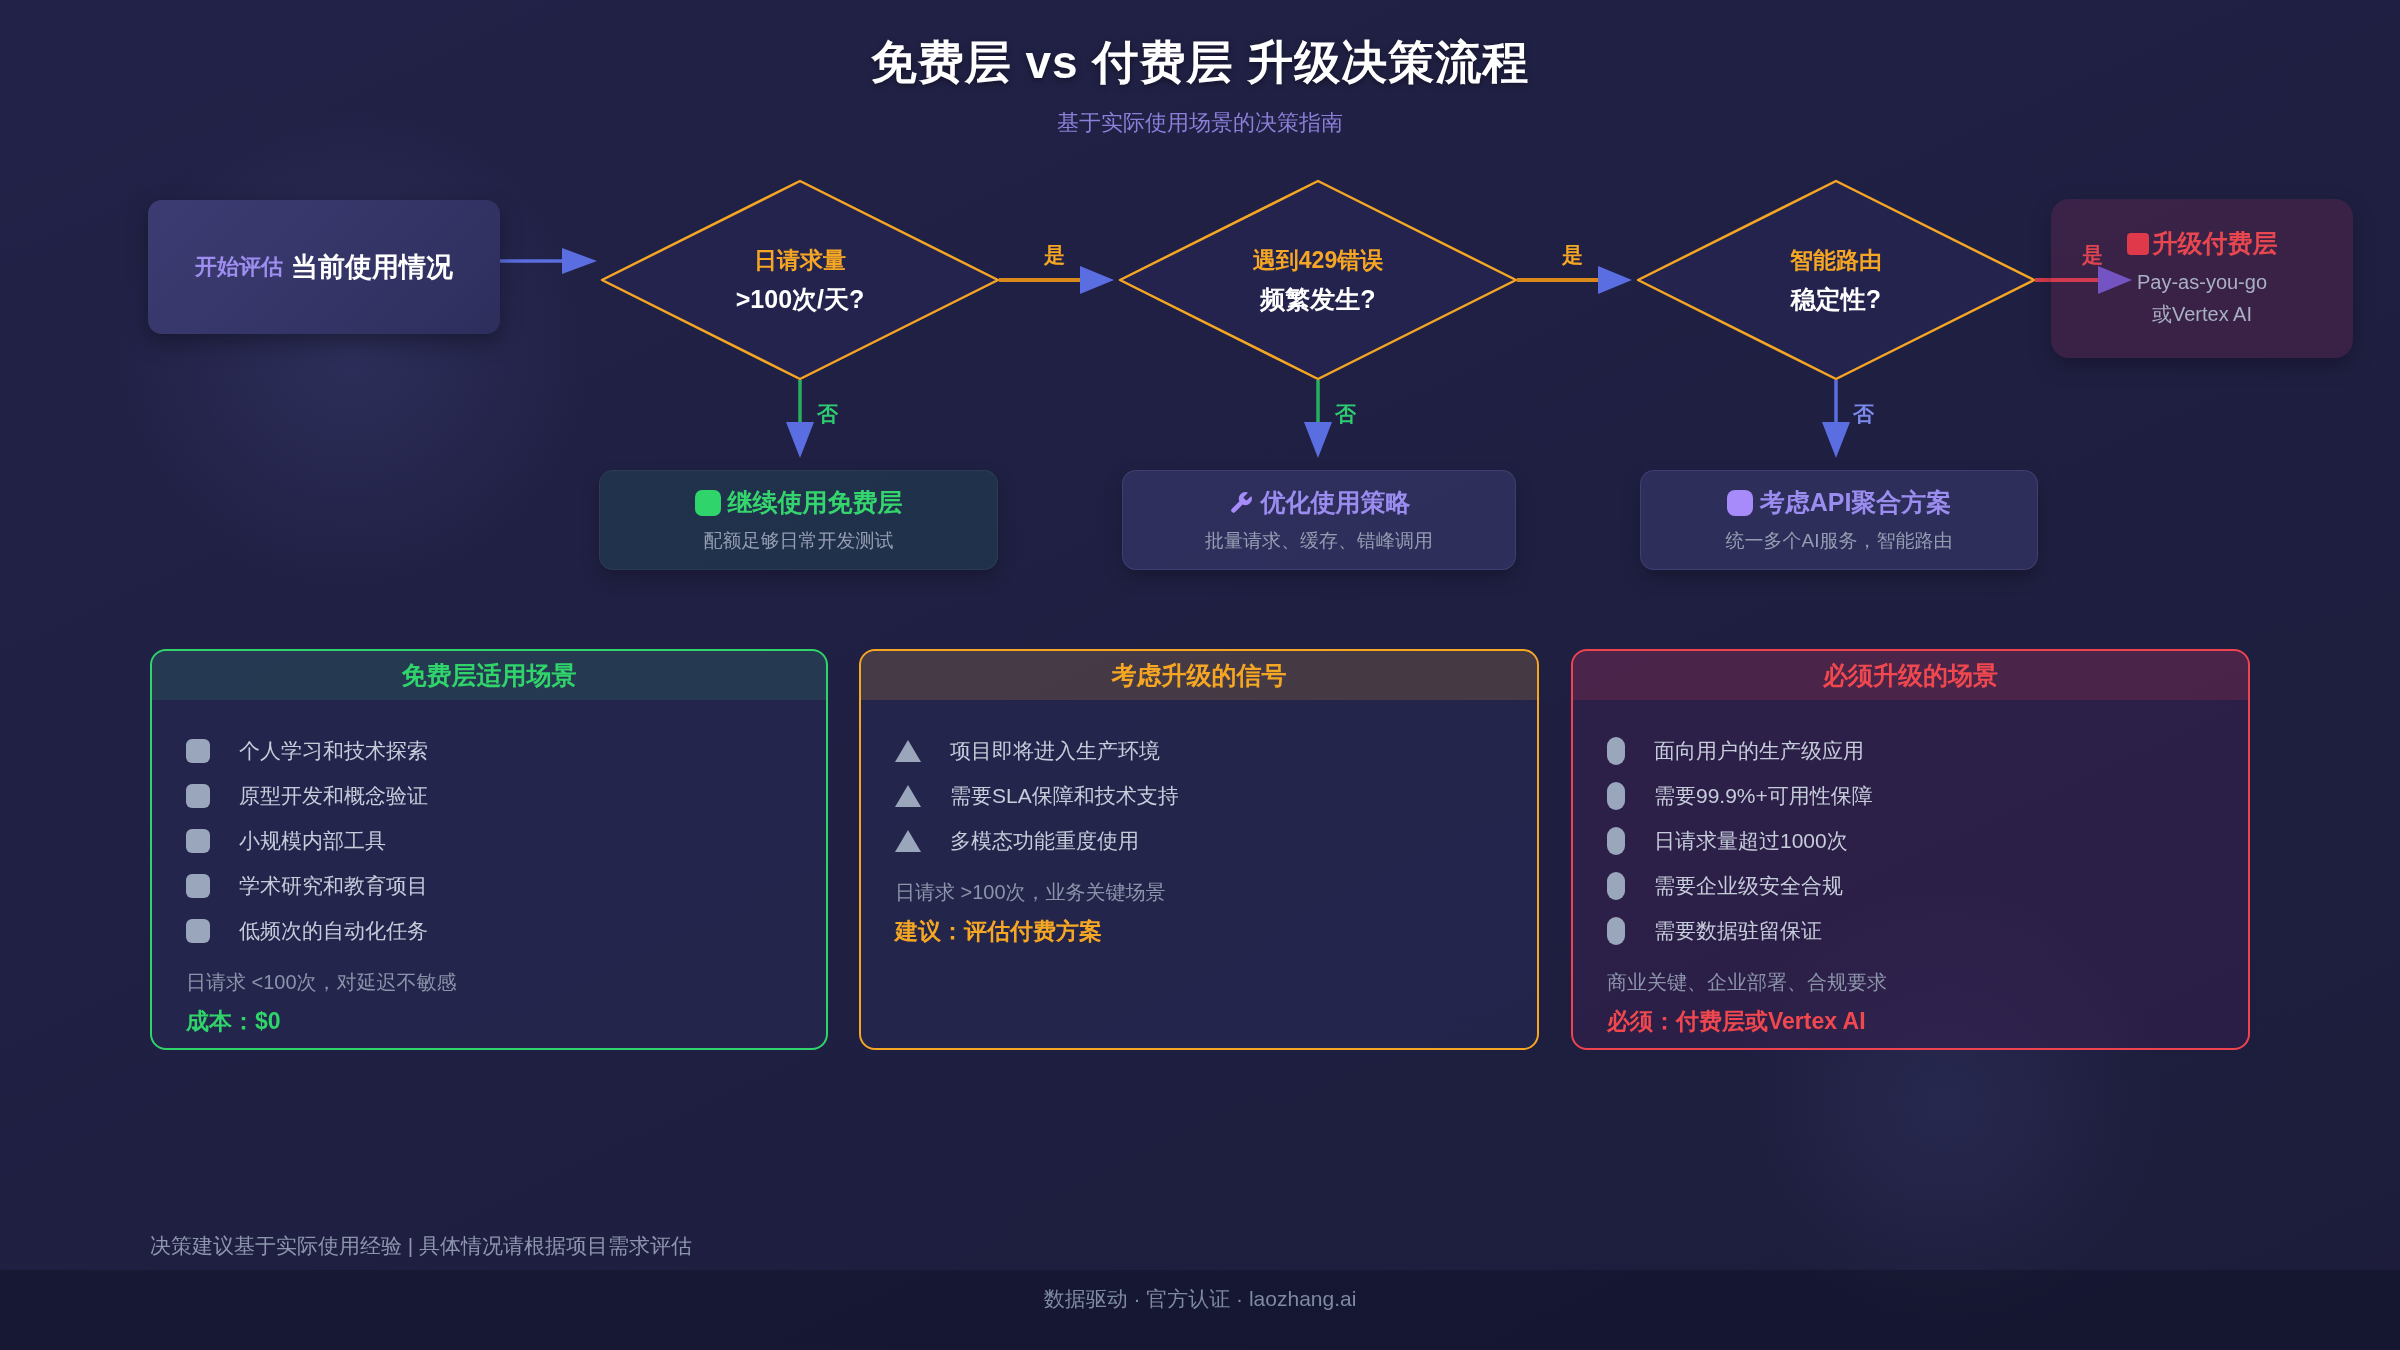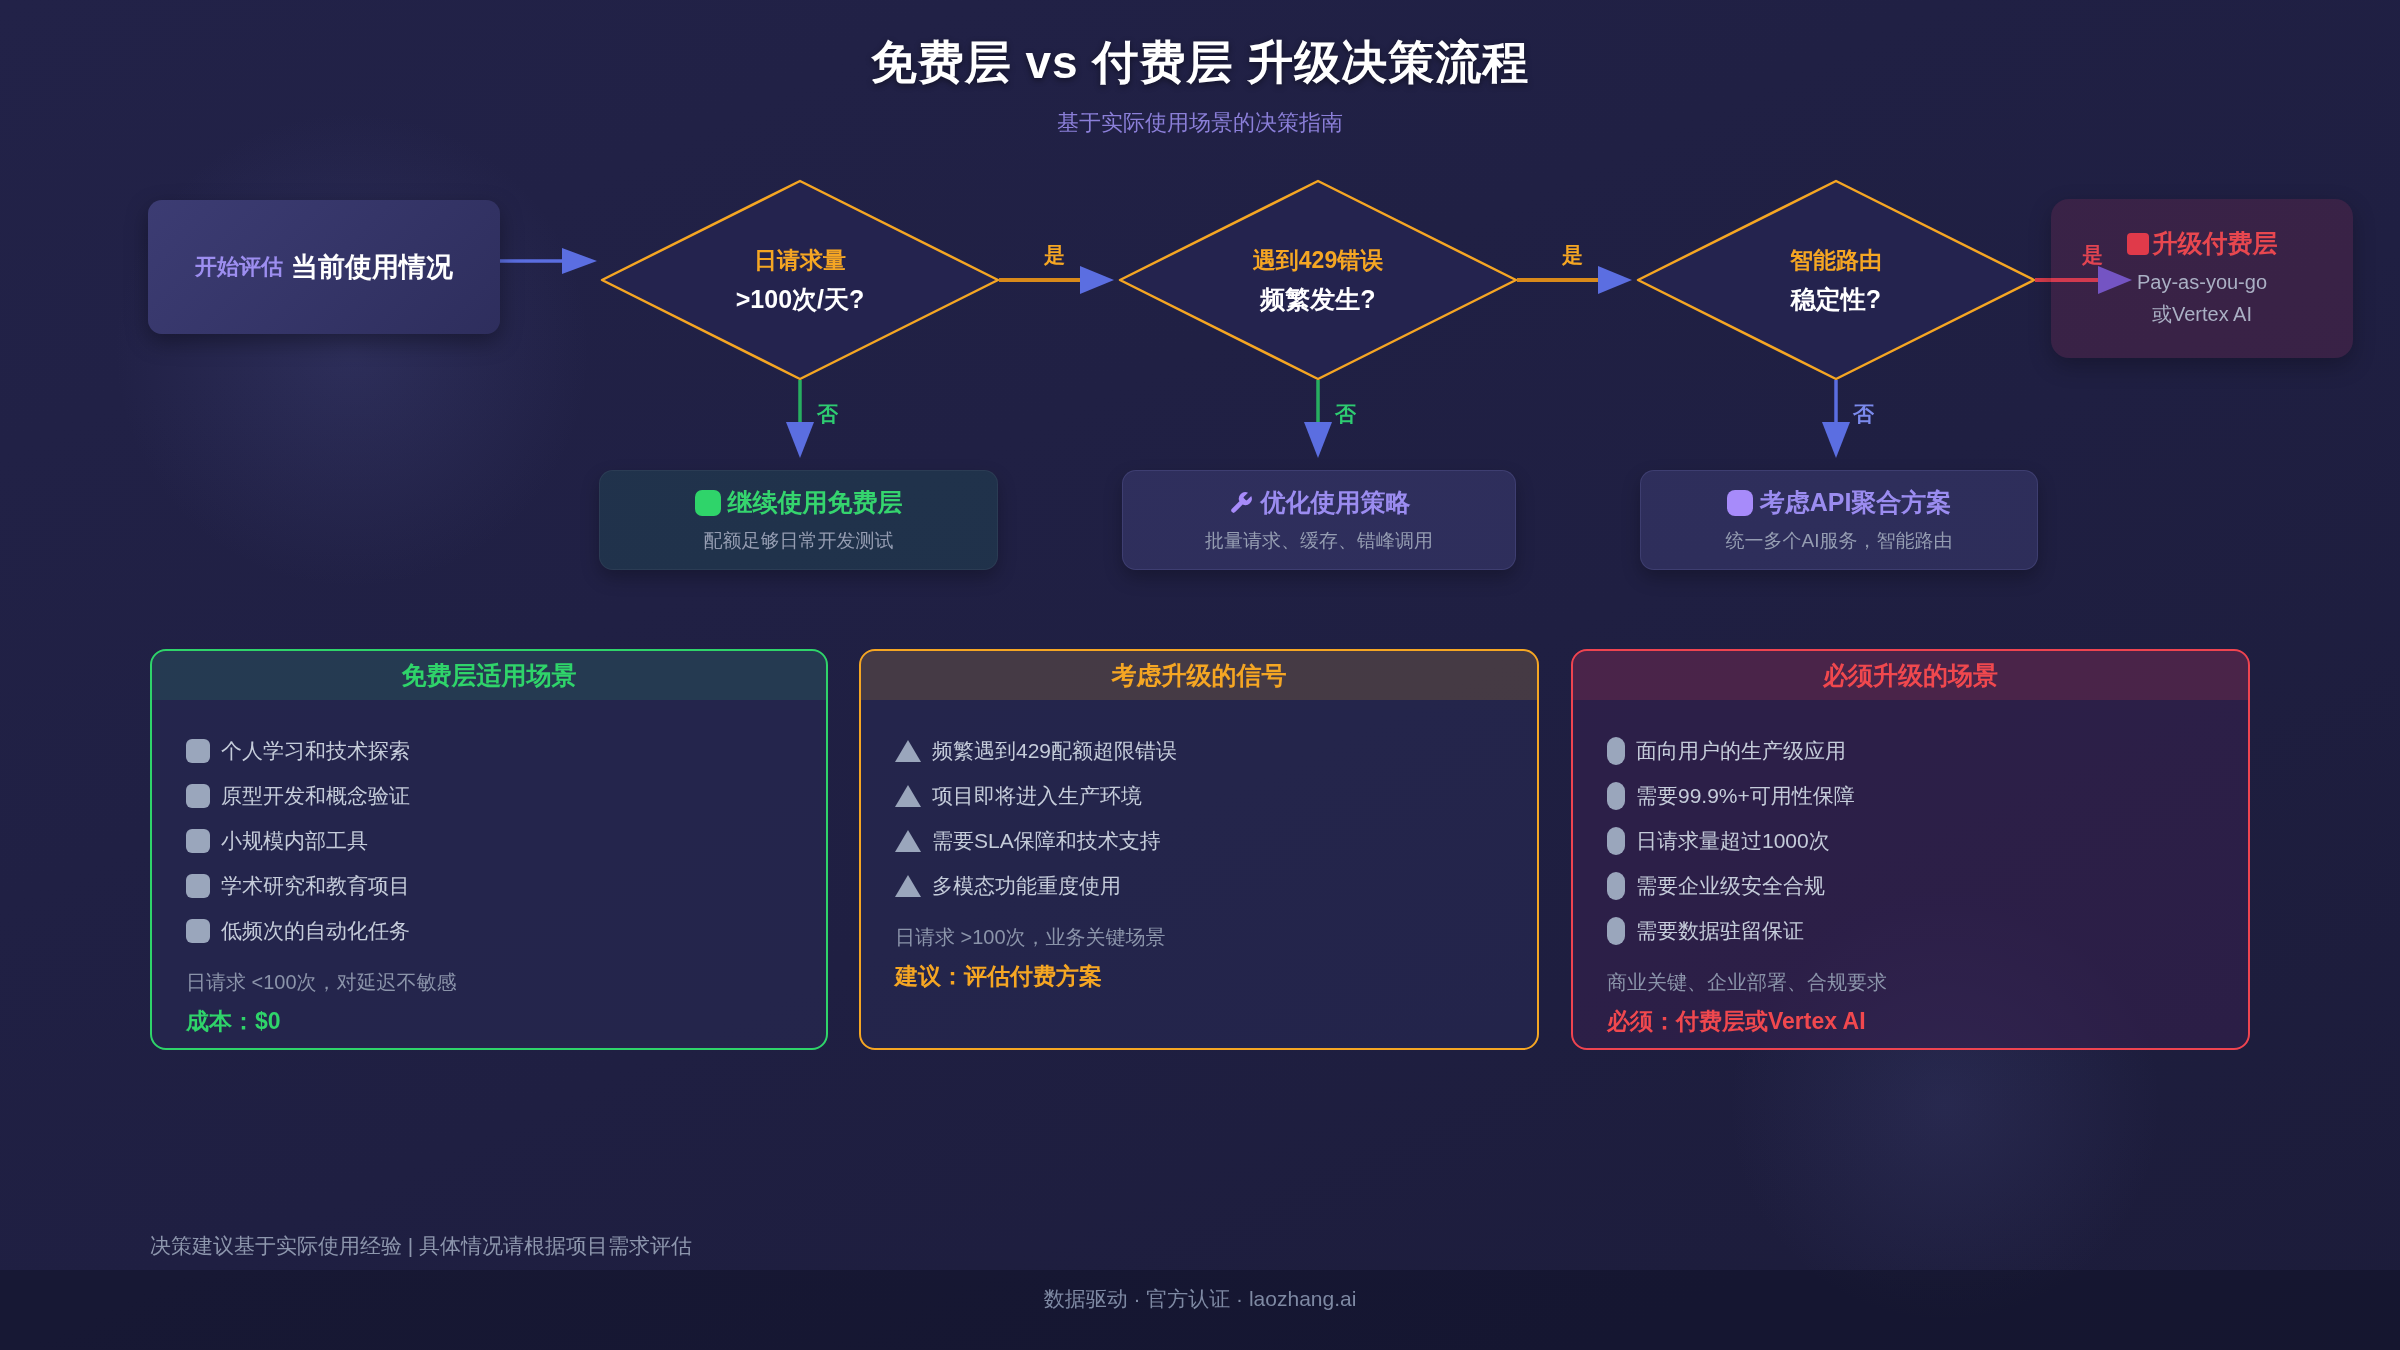--- a/index.html
+++ b/index.html
@@ -62,21 +62,21 @@
   .card { position:absolute; top:649px; height:401px; border-radius:16px;
           background:rgba(40,41,84,0.55); overflow:hidden; }
   .card-green { left:150px; width:678px; border:2px solid #2fd46a; }
   .card-orange { left:859px; width:680px; border:2px solid #f5a623; }
   .card-red { left:1571px; width:679px; border:2px solid #ef4450; background:rgba(57,32,80,0.5); }
   .card-head { height:49px; line-height:49px; text-align:center; font-size:25px; font-weight:bold; }
   .card-green .card-head { background:rgba(46,204,113,0.13); color:#2fd46a; }
   .card-orange .card-head { background:rgba(245,166,35,0.16); color:#f5a623; }
   .card-red .card-head { background:rgba(235,60,80,0.16); color:#f0484e; }
   .card ul { list-style:none; margin:28px 0 0 34px; }
-  .card li { display:flex; align-items:center; gap:11px; height:45px;
+  .card li { display:flex; align-items:center; gap:29px; height:45px;
              font-size:21px; color:#c5ccda; }
   .bullet-sq { width:24px; height:24px; border-radius:6px; background:#9aa6bc; flex:none; }
   .bullet-tri { width:0; height:0; border-left:13px solid transparent; border-right:13px solid transparent;
                 border-bottom:22px solid #9aa6bc; flex:none; }
   .bullet-pill { width:18px; height:28px; border-radius:9px; background:#9aa6bc; flex:none; }
   .card-note { margin:16px 0 0 34px; font-size:20px; color:#8b94aa; }
   .card-verdict { margin:10px 0 0 34px; font-size:23px; font-weight:bold; }
   .card-green .card-verdict { color:#2fd46a; }
   .card-orange .card-verdict { color:#f5a623; }
   .card-red .card-verdict { color:#f0484e; }
@@ -206,24 +206,20 @@
     </ul>
     <div class="card-note">日请求 &lt;100次，对延迟不敏感</div>
     <div class="card-verdict">成本：$0</div>
   </div>
 
   <div class="card card-orange">
     <div class="card-head">考虑升级的信号</div>
     <ul>
       <li>
           <span class="bullet-tri"></span>
-          <span>频繁遇到429配额超限错误</span>
-        </li>
-      <li>
-          <span class="bullet-tri"></span>
           <span>项目即将进入生产环境</span>
         </li>
       <li>
           <span class="bullet-tri"></span>
           <span>需要SLA保障和技术支持</span>
         </li>
       <li>
           <span class="bullet-tri"></span>
           <span>多模态功能重度使用</span>
         </li>

